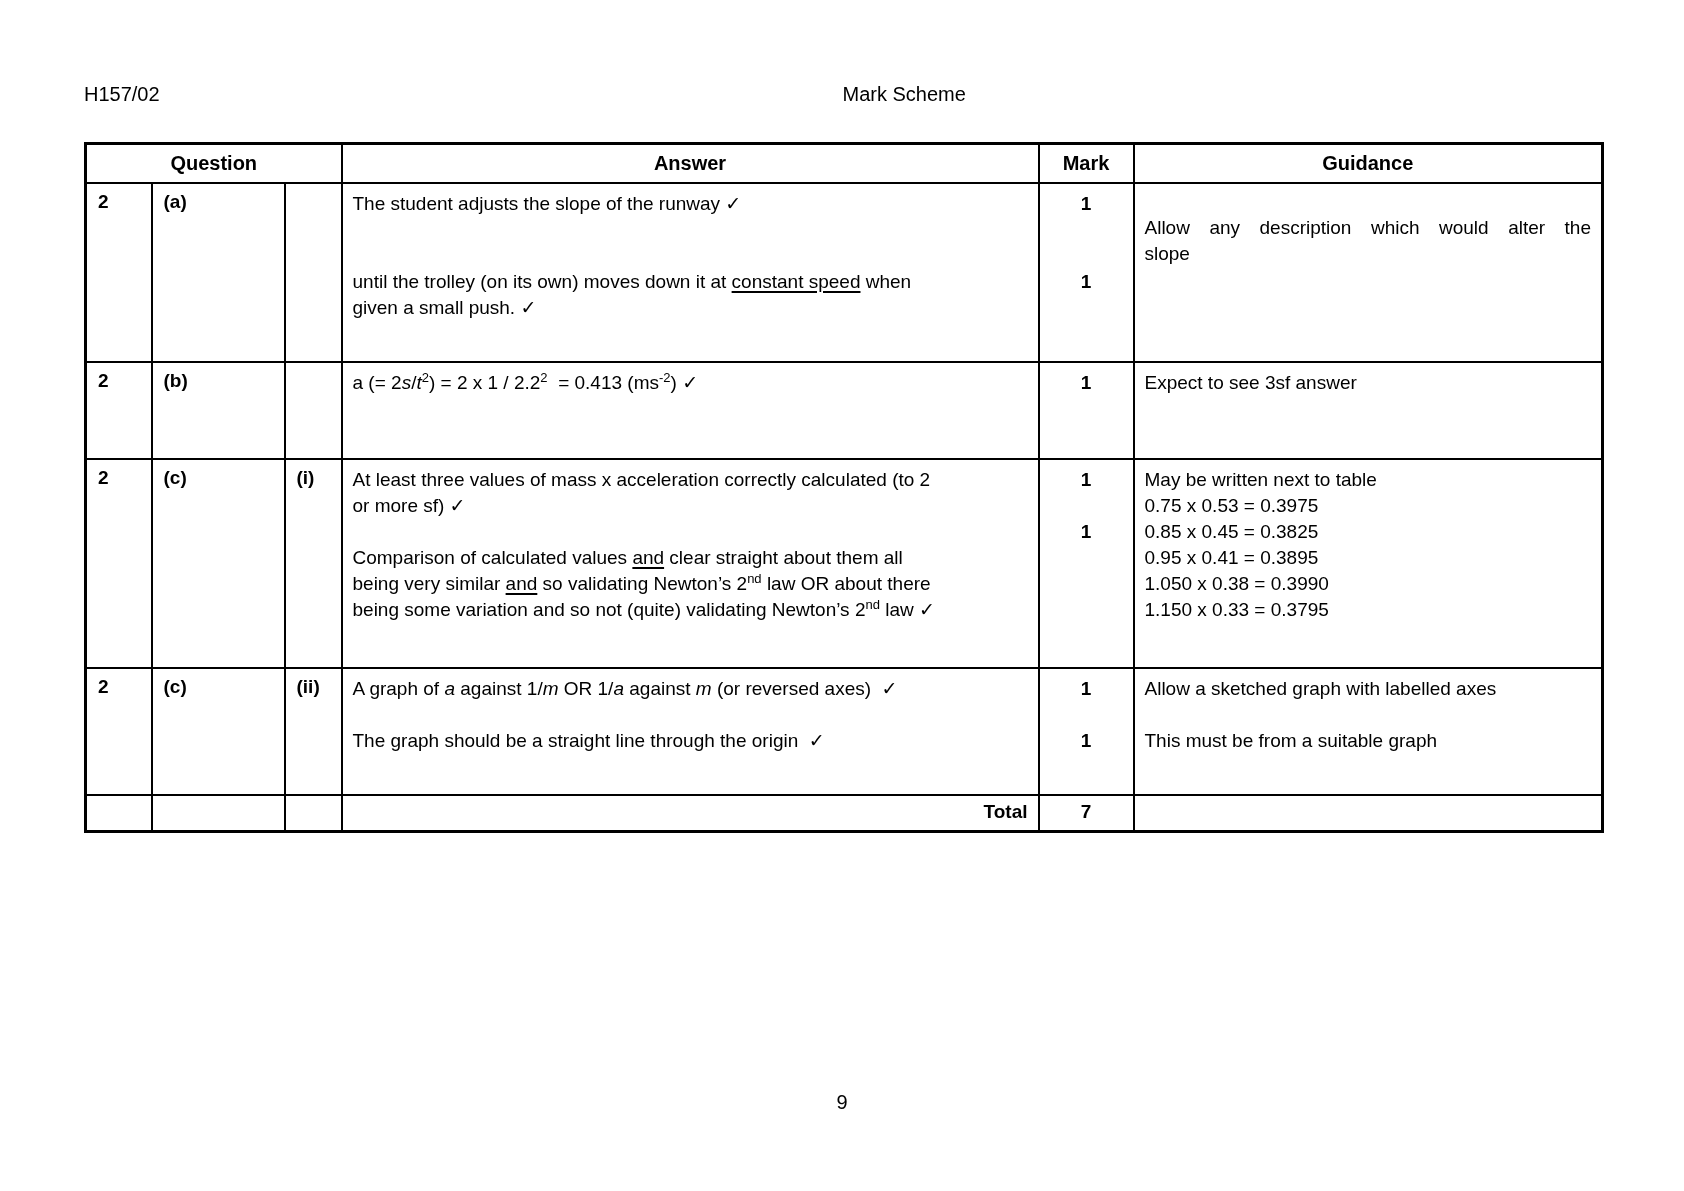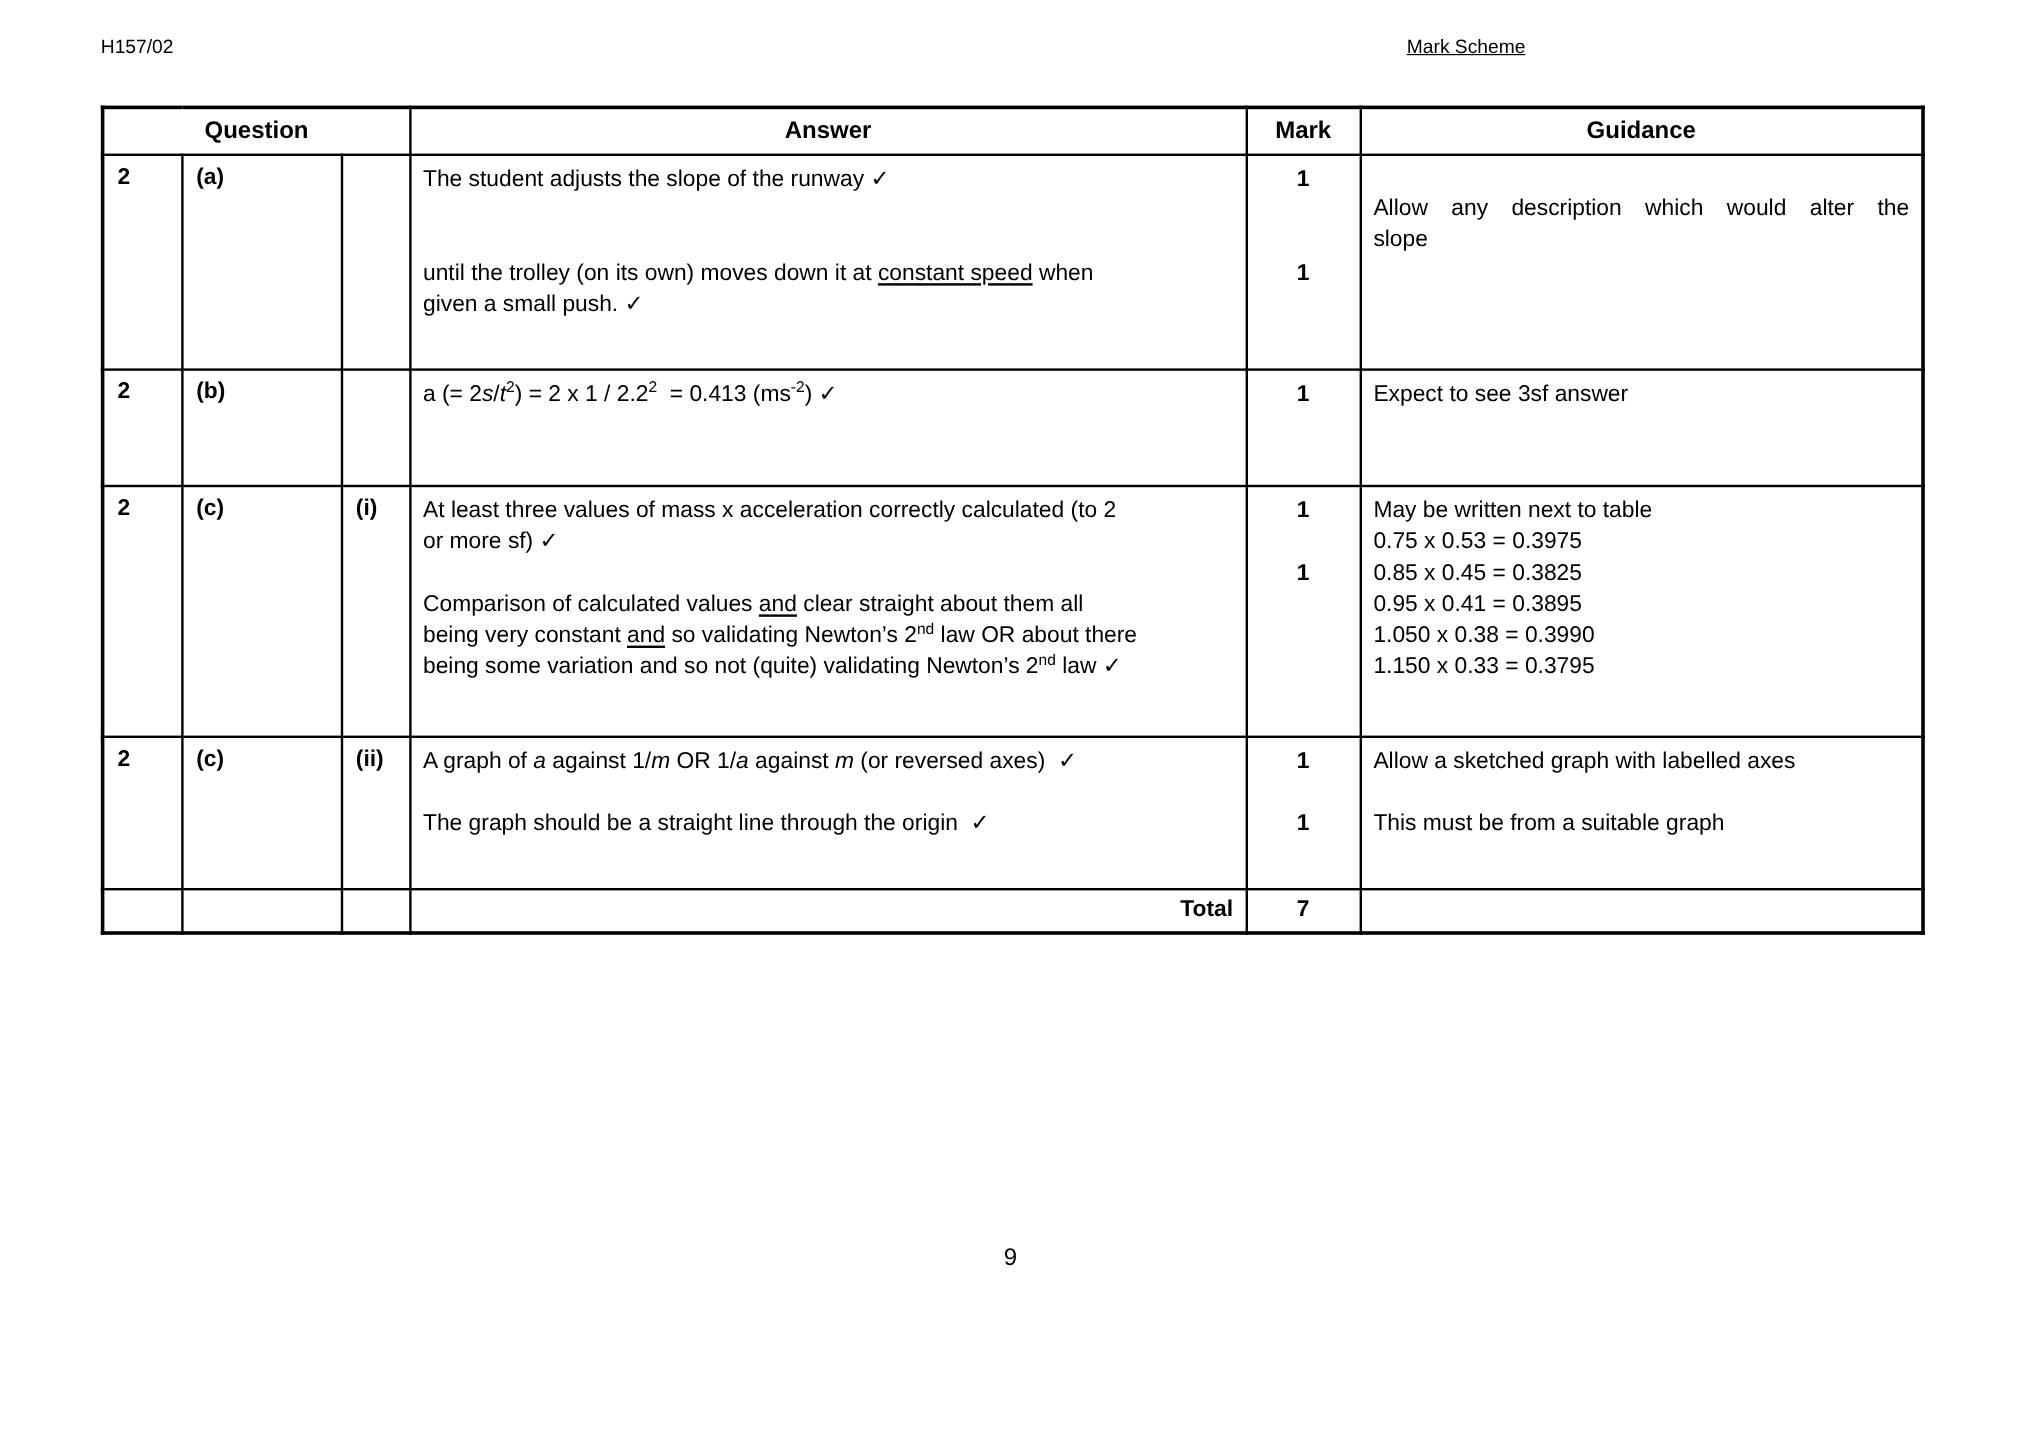--- a/index.html
+++ b/index.html
@@ -1,23 +1,23 @@
 <!DOCTYPE html>
 <html><head>
 <meta charset="utf-8">
 <style>
   html,body{margin:0;padding:0;}
   body{
     width:1684px;height:1191px;background:#ffffff;color:#000000;
     font-family:"Liberation Sans","DejaVu Sans",sans-serif;
     overflow:hidden;box-sizing:border-box;
   }
-  .doc-header{display:flex;padding:28px 83px 0 84px;font-size:16px;line-height:24px;}
+  .doc-header{display:flex;padding:82px 83px 0 84px;font-size:20px;line-height:24px;}
   .doc-header .left{flex:1;text-align:left;}
-  .doc-header .center{flex:1;text-align:center;text-decoration:underline;}
+  .doc-header .center{flex:1;}
   .doc-header .right{flex:1;text-align:right;}
 
   table.ms{
     border-collapse:collapse;table-layout:fixed;
     margin:36px 0 0 84px;width:1517px;
     border:3px solid #000;
   }
   .ms th,.ms td{border:2px solid #000000;vertical-align:top;box-sizing:border-box;}
   .ms th{
     font-size:20px;font-weight:bold;text-align:center;vertical-align:middle;
@@ -111,21 +111,21 @@
 
       <tr class="h-ci">
         <td class="qn">2</td>
         <td class="part">(c)</td>
         <td class="sub">(i)</td>
         <td class="ans">
           <div class="ln">At least three values of mass x acceleration correctly calculated (to 2</div>
           <div class="ln">or more sf) ✓</div>
           <div class="gap"></div>
           <div class="ln"><span>Comparison of calculated values </span><span class="u">and</span><span> clear straight about them all</span></div>
-          <div class="ln"><span>being very constant </span><span class="u">and</span><span> so validating Newton’s 2</span><span class="sup">nd</span><span> law OR about there</span></div>
+          <div class="ln"><span>being very similar </span><span class="u">and</span><span> so validating Newton’s 2</span><span class="sup">nd</span><span> law OR about there</span></div>
           <div class="ln"><span>being some variation and so not (quite) validating Newton’s 2</span><span class="sup">nd</span><span> law ✓</span></div>
         </td>
         <td class="mk">
           <div class="ln">1</div>
           <div class="gap"></div>
           <div class="ln">1</div>
         </td>
         <td class="gd">
           <div class="ln">May be written next to table</div>
           <div class="ln">0.75 x 0.53 = 0.3975</div>

